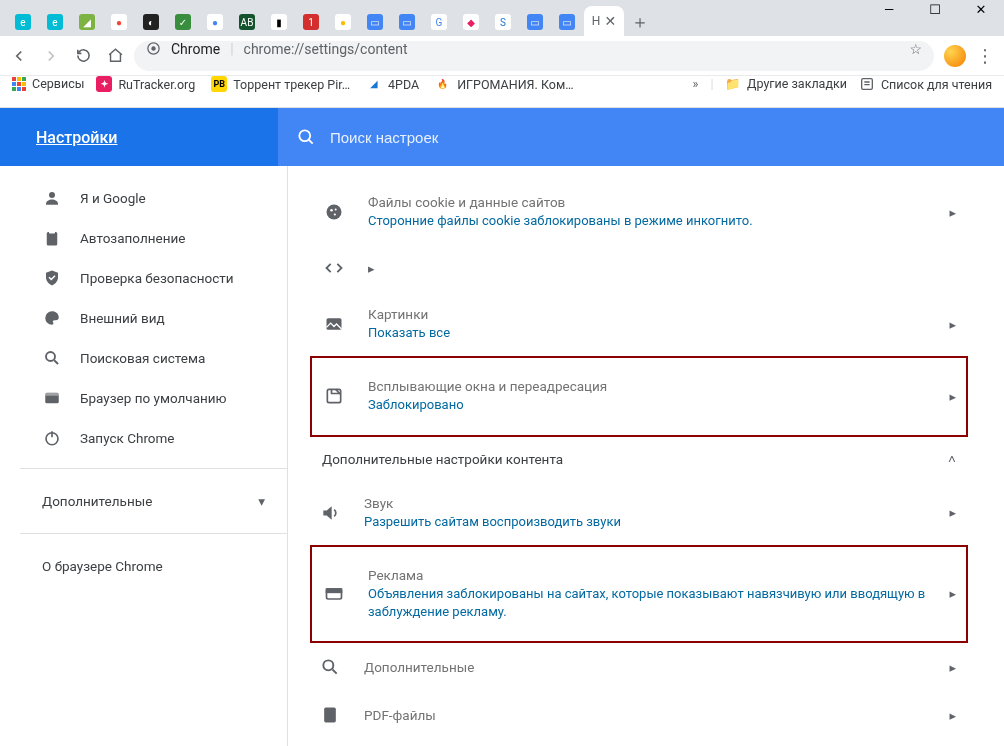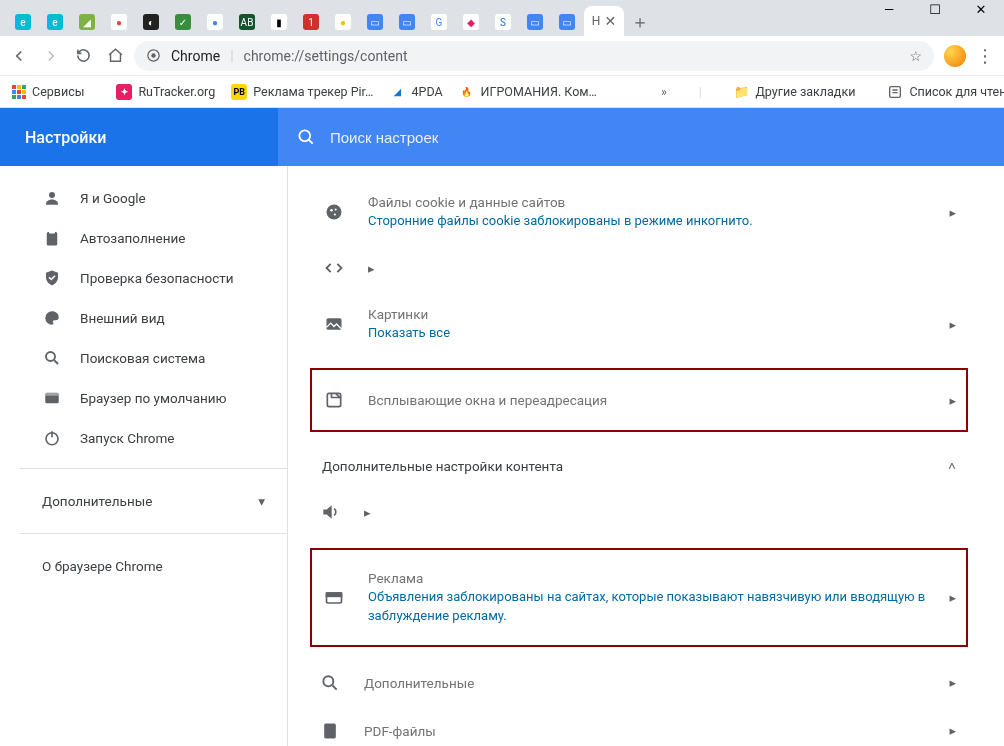--- a/index.html
+++ b/index.html
@@ -10,38 +10,38 @@
 .fav { width: 16px; height: 16px; border-radius: 3px; display: inline-flex; align-items: center; justify-content: center; font-size: 10px; color: #fff; }
 .tab-active { background: #fff; width: 40px; height: 30px; border-radius: 8px 8px 0 0; display: flex; align-items: center; justify-content: center; gap: 4px; padding: 0 6px; }
 .tab-active .tclose { font-size: 14px; color: #5f6368; }
 .newtab { width: 28px; height: 28px; display: flex; align-items: center; justify-content: center; font-size: 18px; color: #5f6368; }
 .win-controls-top { position: absolute; right: 0; top: -6px; display: flex; }
 
 
 .toolbar { height: 40px; background: #fff; display: flex; align-items: center; padding: 0 10px; gap: 10px; border-bottom: 1px solid #e8eaed; }
 .nav-icons { display: flex; gap: 14px; color: #5f6368; }
 .nav-icons .ic { width: 18px; height: 18px; display: flex; align-items: center; justify-content: center; }
-.omnibox { flex: 1; height: 30px; background: #f1f3f4; border-radius: 15px; display: flex; align-items: center; padding: 0 12px; gap: 10px; color: #5f6368; font-size: 14px; }
+.omnibox { flex: 1; height: 30px; background: #f1f3f4; border-radius: 15px; display: flex; align-items: flex-start; padding: 0 12px; gap: 10px; color: #5f6368; font-size: 14px; }
 .omnibox .chrome-label { color: #202124; }
 .omnibox .sep { color: #cfd2d6; }
 .omnibox .url { color: #5f6368; }
 .star { color: #5f6368; }
 .ext-icons { display: flex; gap: 10px; color: #5f6368; align-items: center; }
 .profile { width: 22px; height: 22px; border-radius: 50%; background: radial-gradient(circle at 30% 30%, #ffd54f, #f57c00); }
 
 
-.bookbar { height: 32px; background: #fff; border-bottom: 1px solid #e0e0e0; display: flex; align-items: center; padding: 0 12px; gap: 32px; font-size: 12.5px; color: #3c4043; }
+.bookbar { height: 32px; background: #fff; border-bottom: 1px solid #e0e0e0; display: flex; align-items: flex-start; padding: 0 12px; gap: 12px; font-size: 12.5px; color: #3c4043; }
 .bm { display: flex; align-items: center; gap: 6px; white-space: nowrap; }
 .bm .fav { width: 16px; height: 16px; }
 .bookbar .spacer { flex: 1; }
 .bookbar .chev { color: #5f6368; }
 
 
 .settings-header { height: 58px; background: #1a73e8; color: #fff; display: flex; align-items: center; }
-.settings-title { width: 278px; padding-left: 25px; font-size: 16px; font-weight: 500; }
+.settings-title { width: 278px; padding-left: 36px; font-size: 16px; font-weight: 500; text-decoration: underline; }
 .search-wrap { flex: 1; height: 58px; background: #4285f4; display: flex; align-items: center; padding: 0 18px; gap: 14px; }
 .search-input { background: transparent; border: none; outline: none; color: #fff; font-size: 15px; flex: 1; }
 .search-input::placeholder { color: #e8f0fe; }
 
 
 .main { display: flex; height: calc(746px - 36px - 40px - 32px - 58px); }
 .sidebar { width: 268px; border-right: 1px solid #e0e0e0; padding-top: 12px; overflow: hidden; margin-left: 20px; }
 .side-item { display: flex; align-items: center; gap: 18px; height: 40px; padding: 0 22px; color: #3c4043; font-size: 13.5px; cursor: pointer; }
 .side-item .sicon { width: 20px; color: #5f6368; display: flex; justify-content: center; }
 .side-item.active { color: #1a73e8; }
@@ -49,21 +49,21 @@
 .side-sep { height: 1px; background: #e0e0e0; margin: 10px 0; }
 .side-plain { display: flex; align-items: center; justify-content: space-between; height: 44px; padding: 0 22px; color: #3c4043; font-size: 13.5px; }
 
 .content { flex: 1; overflow-y: auto; padding: 14px 38px 20px 24px; }
 .row { display: flex; align-items: center; padding: 14px 10px; gap: 22px; cursor: pointer; position: relative; }
 .row .ricon { width: 24px; color: #5f6368; display: flex; justify-content: center; align-items: center; }
 .row .rtext { flex: 1; }
 .row .rtitle { font-size: 13.5px; color: #737373; }
 .row .rsub { font-size: 13px; color: #0369a1; margin-top: 2px; line-height: 1.4; }
 .row .arrow { color: #5f6368; font-size: 13px; }
-.row.highlight { border: 2px solid #8b0000; margin: 12px -2px; padding: 20px 10px; }
+.row.highlight { border: 2px solid #8b0000; margin: 0 -2px; padding: 20px 10px; }
 .section-head { display: flex; align-items: center; justify-content: space-between; padding: 14px 10px; font-size: 13.5px; color: #3c4043; }
 .indent { padding-left: 6px; }
 
 svg { display: block; }
 </style>
 </head>
 <body>
 
 <div class="tabstrip">
   <div id="tabs-container" style="display:flex;gap:2px;align-items:flex-end;">
@@ -199,21 +199,21 @@
     </span>
     <span>Сервисы</span>
   </div>
   <div id="bm-container" style="display:flex;gap:16px">
       <div class="bm">
         <span class="fav" style="background:#e91e63;color:#fff;font-size:9px;font-weight:bold">✦</span>
         <span>RuTracker.org</span>
       </div>
       <div class="bm">
         <span class="fav" style="background:#ffd600;color:#000;font-size:9px;font-weight:bold">PB</span>
-        <span>Реклама трекер Pir…</span>
+        <span>Торрент трекер Pir…</span>
       </div>
       <div class="bm">
         <span class="fav" style="background:#fff;color:#1976d2;font-size:9px;font-weight:bold">◢</span>
         <span>4PDA</span>
       </div>
       <div class="bm">
         <span class="fav" style="background:#fff;color:#d32f2f;font-size:9px;font-weight:bold">🔥</span>
         <span>ИГРОМАНИЯ. Ком…</span>
       </div>
     </div>
@@ -360,36 +360,41 @@
     </div>
     <div class="row highlight">
       <span class="ricon">
           <svg width="20" height="20" viewBox="0 0 24 24" fill="none" stroke="#5f6368" stroke-width="2">
             <rect x="4" y="4" width="16" height="16" rx="2"></rect>
             <path d="M9 4v5h11M14 4l6 6"></path>
           </svg>
         </span>
       <div class="rtext">
           <div class="rtitle">Всплывающие окна и переадресация</div>
+          <div class="rsub">Заблокировано</div>
         </div>
       <span class="arrow">▸</span>
     </div>
 
     <div class="section-head">
       <span>Дополнительные настройки контента</span>
       <span style="color:#5f6368">˄</span>
     </div>
 
     <div class="row indent">
       <span class="ricon">
           <svg width="20" height="20" viewBox="0 0 24 24" fill="#5f6368">
             <path d="M4 9v6h4l6 5V4l-6 5H4z"></path>
             <path d="M17 8a5 5 0 010 8" stroke="#5f6368" stroke-width="2" fill="none"></path>
           </svg>
         </span>
+      <div class="rtext">
+          <div class="rtitle">Звук</div>
+          <div class="rsub">Разрешить сайтам воспроизводить звуки</div>
+        </div>
       <span class="arrow">▸</span>
     </div>
     <div class="row highlight indent">
       <span class="ricon">
           <svg width="20" height="20" viewBox="0 0 24 24" fill="none" stroke="#5f6368" stroke-width="2">
             <rect x="3" y="6" width="18" height="12" rx="2"></rect>
             <rect x="3" y="6" width="18" height="4" fill="#5f6368"></rect>
           </svg>
         </span>
       <div class="rtext">

